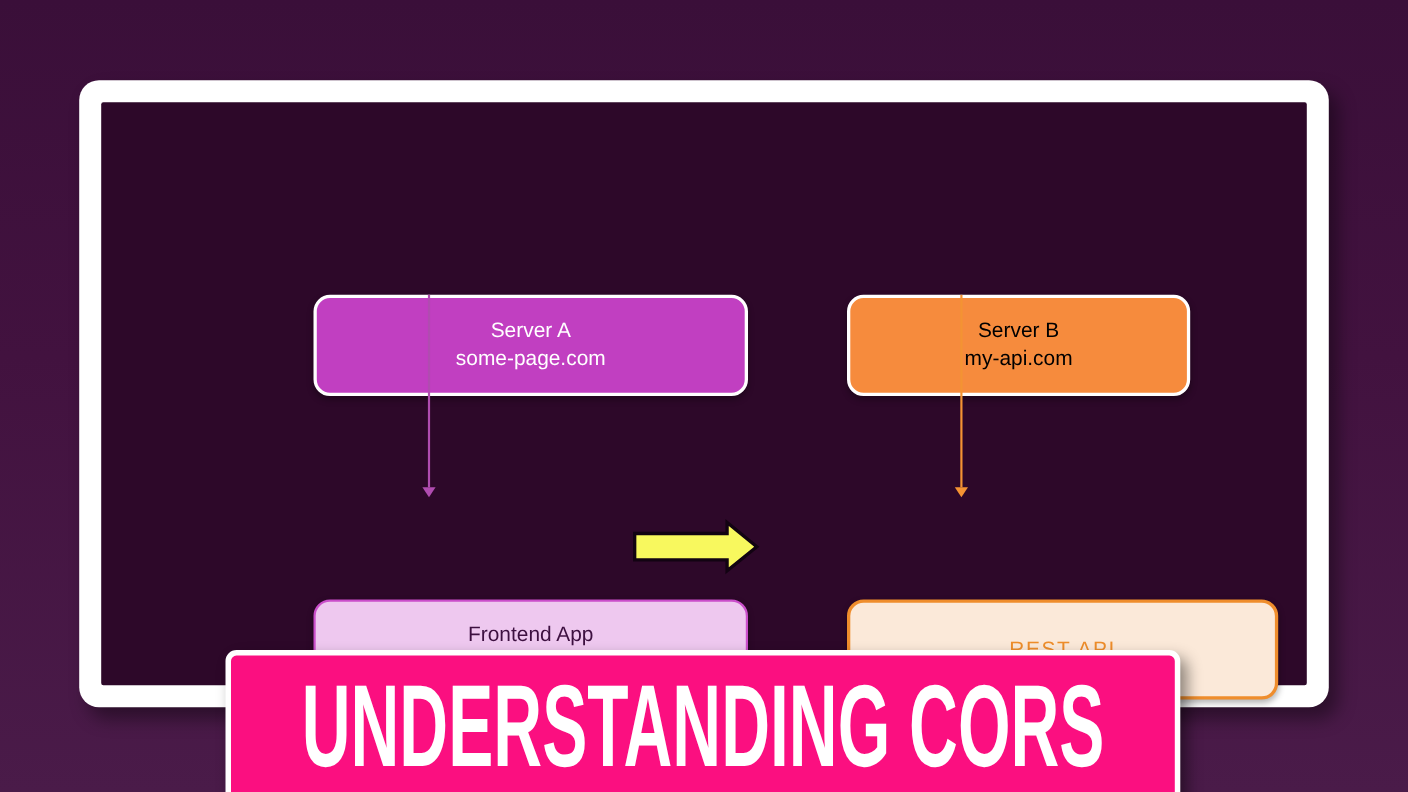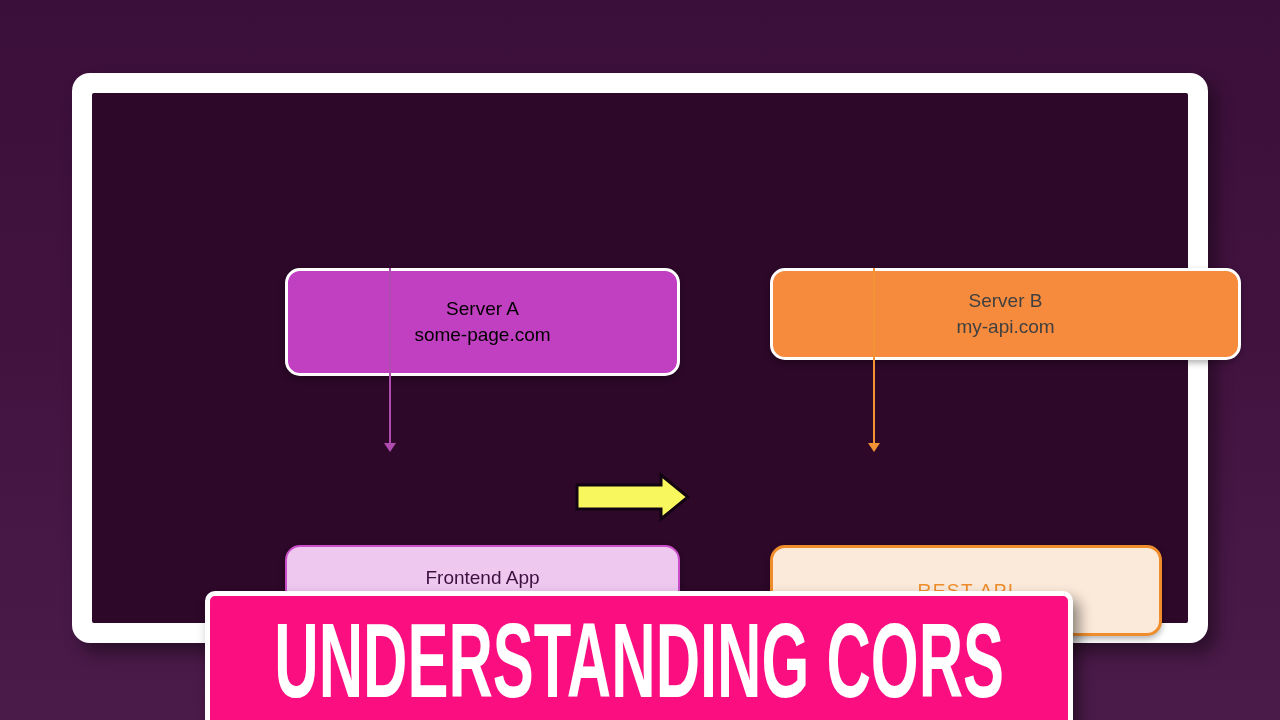--- a/index.html
+++ b/index.html
@@ -36,28 +36,28 @@
     position:absolute;left:20px;top:20px;width:1096px;height:530px;
     background:var(--canvas-bg);border-radius:2px;
   }
   .node{
     position:absolute;display:flex;flex-direction:column;
     align-items:center;justify-content:center;
     text-align:center;border-radius:15px;
     font-size:19px;line-height:26px;
   }
   .node-server-a{
-    left:193px;top:175px;width:395px;height:108px;
+    left:193px;top:175px;width:395px;height:92px;
     background:var(--server-a-fill);border:3px solid #ffffff;
-    color:#000000;box-shadow:0 3px 6px rgba(0,0,0,0.30);
+    color:#ffffff;box-shadow:0 3px 6px rgba(0,0,0,0.30);
   }
   .node-server-b{
-    left:678px;top:175px;width:471px;height:92px;
+    left:678px;top:175px;width:312px;height:92px;
     background:var(--server-b-fill);border:3px solid #ffffff;
-    color:#404040;box-shadow:0 3px 6px rgba(0,0,0,0.30);
+    color:#000000;box-shadow:0 3px 6px rgba(0,0,0,0.30);
   }
   .node-frontend{
     left:193px;top:452px;width:395px;height:91px;
     background:var(--frontend-fill);border:2px solid var(--frontend-border);
     color:var(--node-dark-text);box-shadow:0 3px 6px rgba(0,0,0,0.30);
   }
   .node-rest{
     left:678px;top:452px;width:392px;height:91px;
     background:var(--rest-fill);border:3px solid var(--rest-border);
     color:var(--rest-text);letter-spacing:1.5px;

